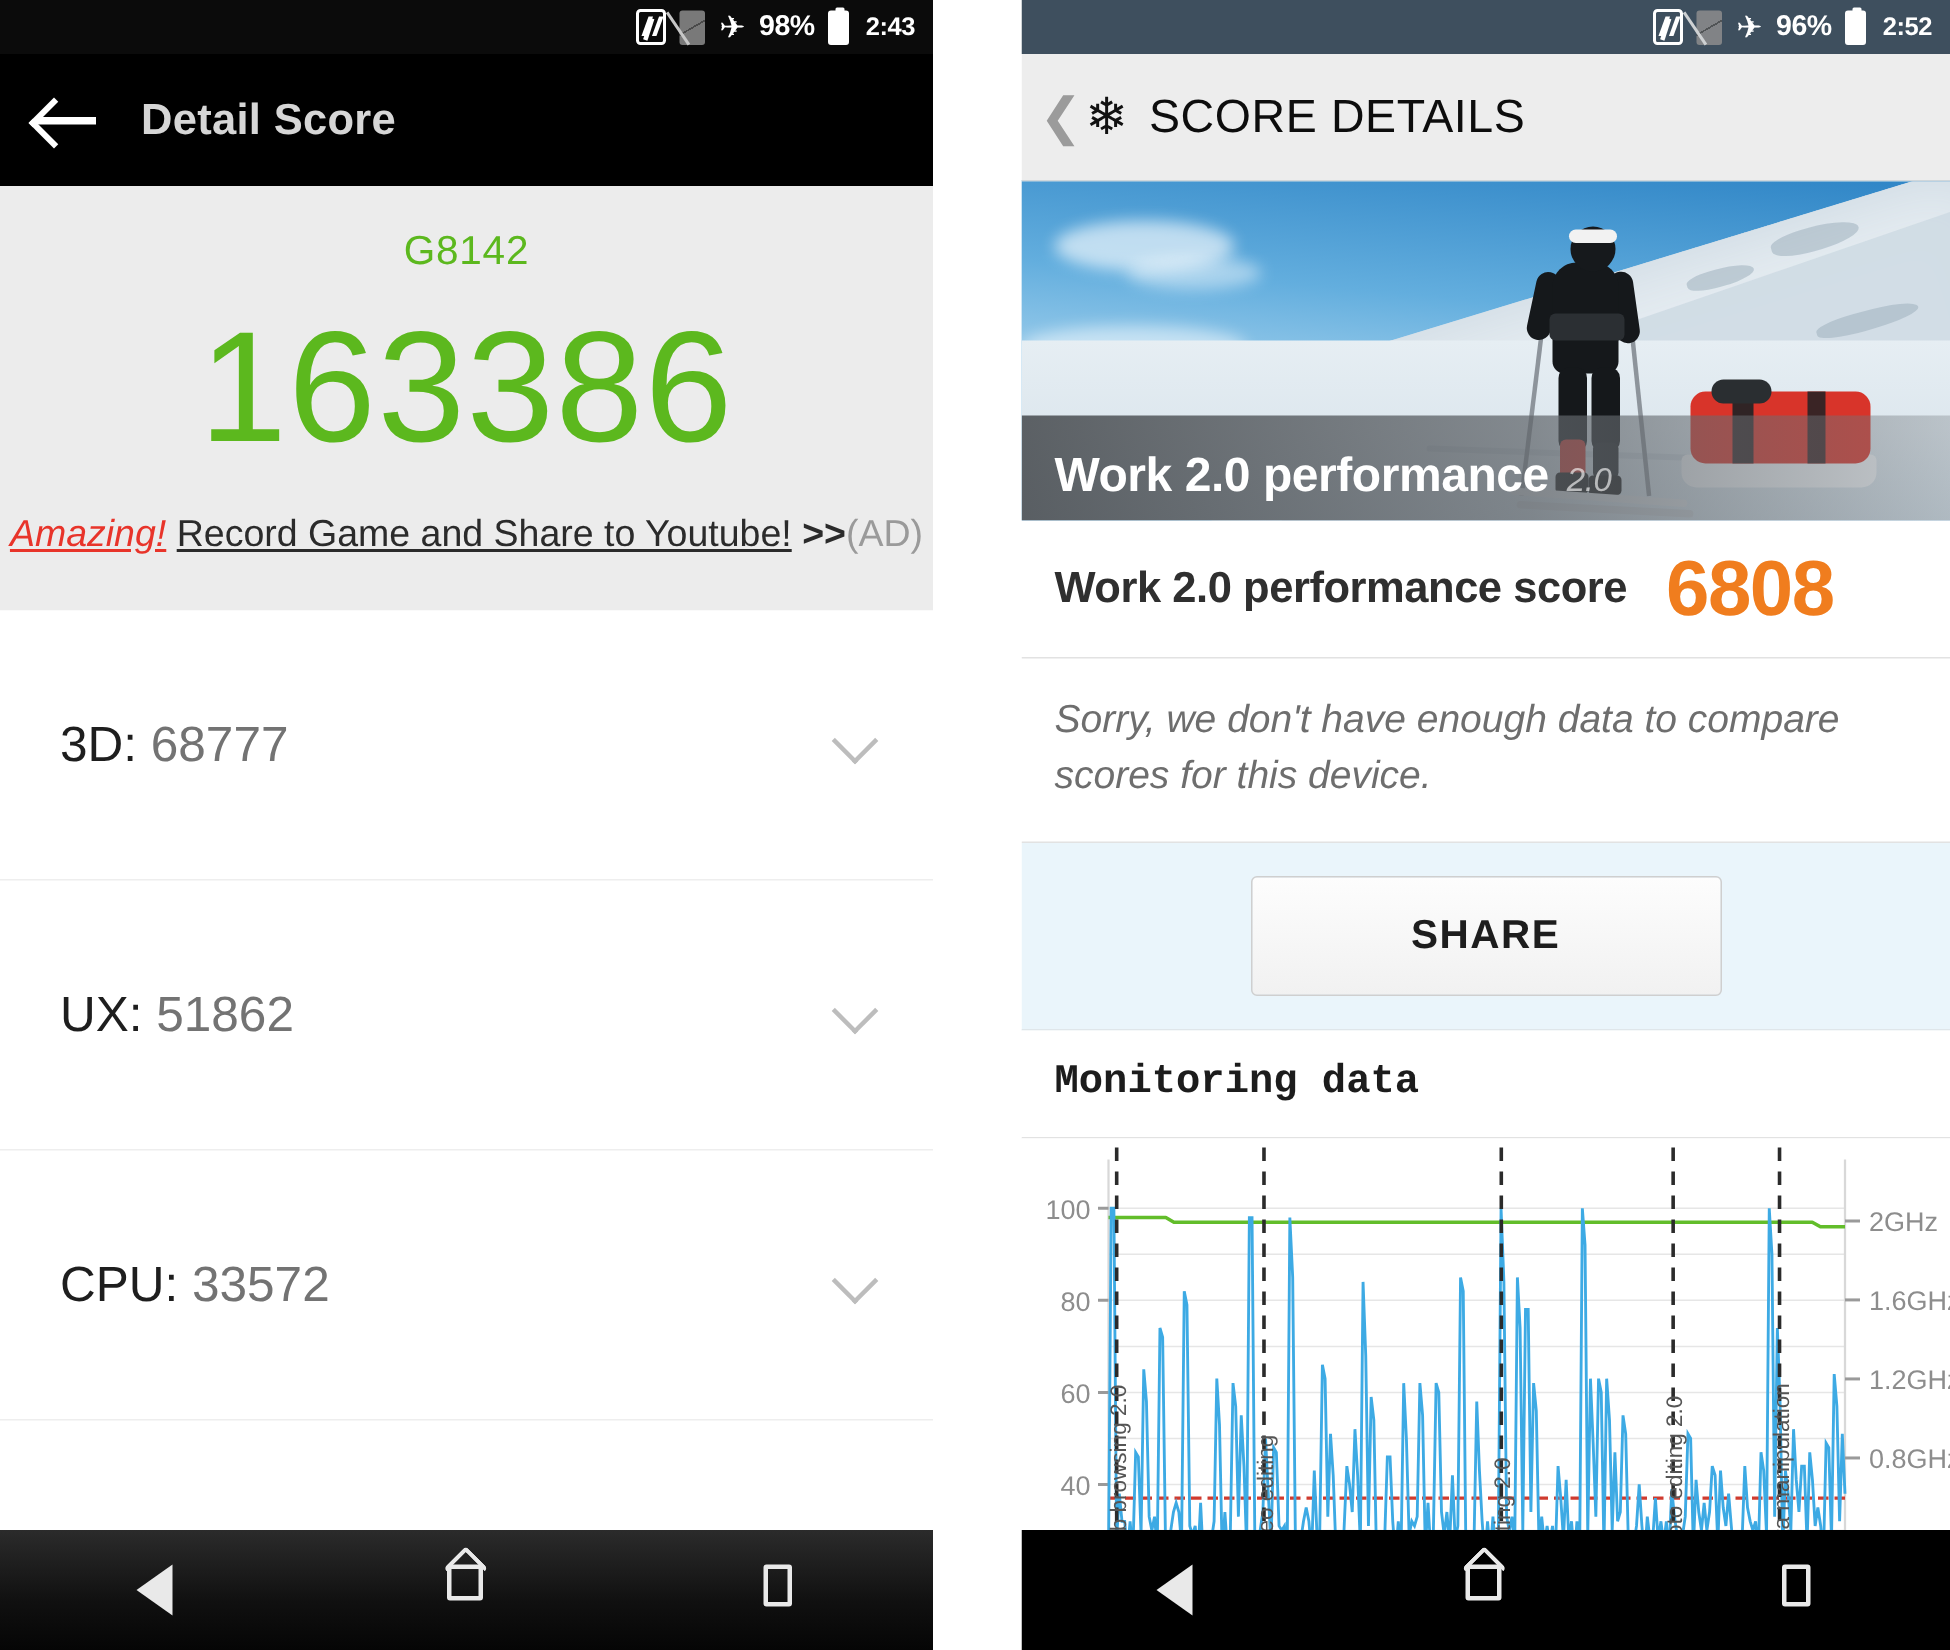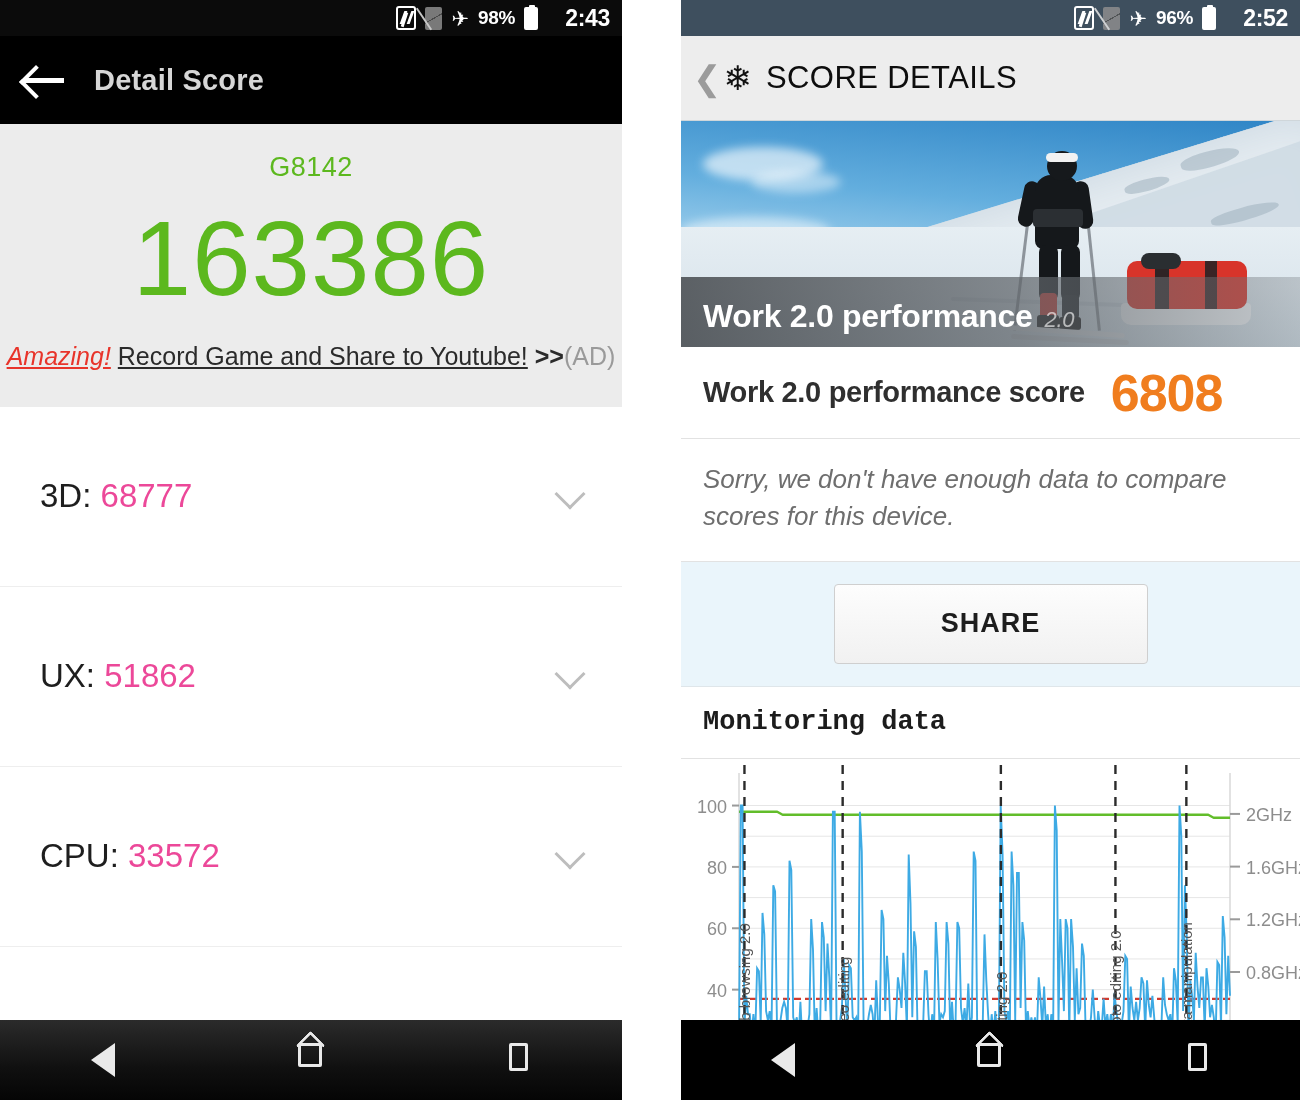--- a/index.html
+++ b/index.html
@@ -10,21 +10,21 @@
   .panel{position:absolute;top:0;height:1100px;overflow:hidden;}
   .panel-left{left:0;width:622px;background:#ffffff;}
   .panel-right{left:681px;width:619px;background:#ffffff;}
 
   
   .statusbar{height:36px;display:flex;align-items:center;justify-content:flex-end;padding:0 12px 0 0;box-sizing:border-box;}
   .sb-dark{background:#0b0b0b;}
   .sb-slate{background:#3e4f5e;}
   .sb-items{display:flex;align-items:center;gap:9px;color:#ffffff;}
   .sb-pct{font-size:19px;font-weight:700;letter-spacing:-.3px;}
-  .sb-time{font-size:23px;font-weight:700;letter-spacing:-.3px;margin-left:18px;}
+  .sb-time{font-size:17px;font-weight:700;letter-spacing:-.3px;margin-left:2px;}
   .ico{display:inline-block;position:relative;}
   .nfc-ico{width:20px;height:24px;border:2.6px solid #fff;border-radius:3px;box-sizing:border-box;}
   .nfc-ico::after{content:"";position:absolute;left:4px;top:3px;width:2.6px;height:13px;background:#fff;
     transform:skewX(-20deg);box-shadow:7px 0 0 #fff;}
   .nfc-ico::before{content:"";position:absolute;left:5px;top:4px;width:2.6px;height:15px;background:#fff;transform:rotate(18deg);}
   .sig-ico{width:17px;height:23px;border-radius:2px;background:linear-gradient(150deg,#8d8d8d 0 48%,#555 48% 52%,#8d8d8d 52% 100%);
     position:relative;opacity:.85;}
   .sig-ico::after{content:"";position:absolute;left:-2px;top:-1px;width:2px;height:26px;background:#e8e8e8;transform:rotate(-34deg);}
   .plane-ico{font-size:21px;line-height:1;color:#fff;}
   .batt-ico{width:14px;height:23px;border:2.2px solid #fff;border-radius:2px;box-sizing:border-box;background:#fff;position:relative;}
@@ -45,21 +45,21 @@
   .ad-red{color:#e8342a;text-decoration:underline;font-style:italic;}
   .ad-dark{color:#2b2b2b;text-decoration:underline;}
   .ad-arrows{color:#2b2b2b;font-weight:700;}
   .ad-tag{color:#9a9a9a;}
 
   
   .detail-list{background:#ffffff;}
   .detail-row{height:180px;display:flex;align-items:center;justify-content:space-between;
     padding:0 34px 0 40px;box-sizing:border-box;border-bottom:1px solid #eeeeee;}
   .detail-label{font-size:33px;color:#1e1e1e;}
-  .detail-label .val{color:#ec4899;}
+  .detail-label .val{color:#737373;}
   .chev{width:34px;height:34px;position:relative;}
   .chev::after{content:"";position:absolute;left:5px;top:4px;width:19px;height:19px;
     border-right:3px solid #bdbdbd;border-bottom:3px solid #bdbdbd;transform:rotate(45deg);}
 
   
   .navbar{position:absolute;left:0;bottom:0;width:100%;height:80px;display:flex;align-items:center;justify-content:space-around;}
   .nav-dark{background:linear-gradient(180deg,#2b2b2b 0%,#101010 60%,#050505 100%);}
   .nav-black{background:#000000;}
   .nav-btn{width:70px;height:46px;position:relative;}
   .nav-back{ }

